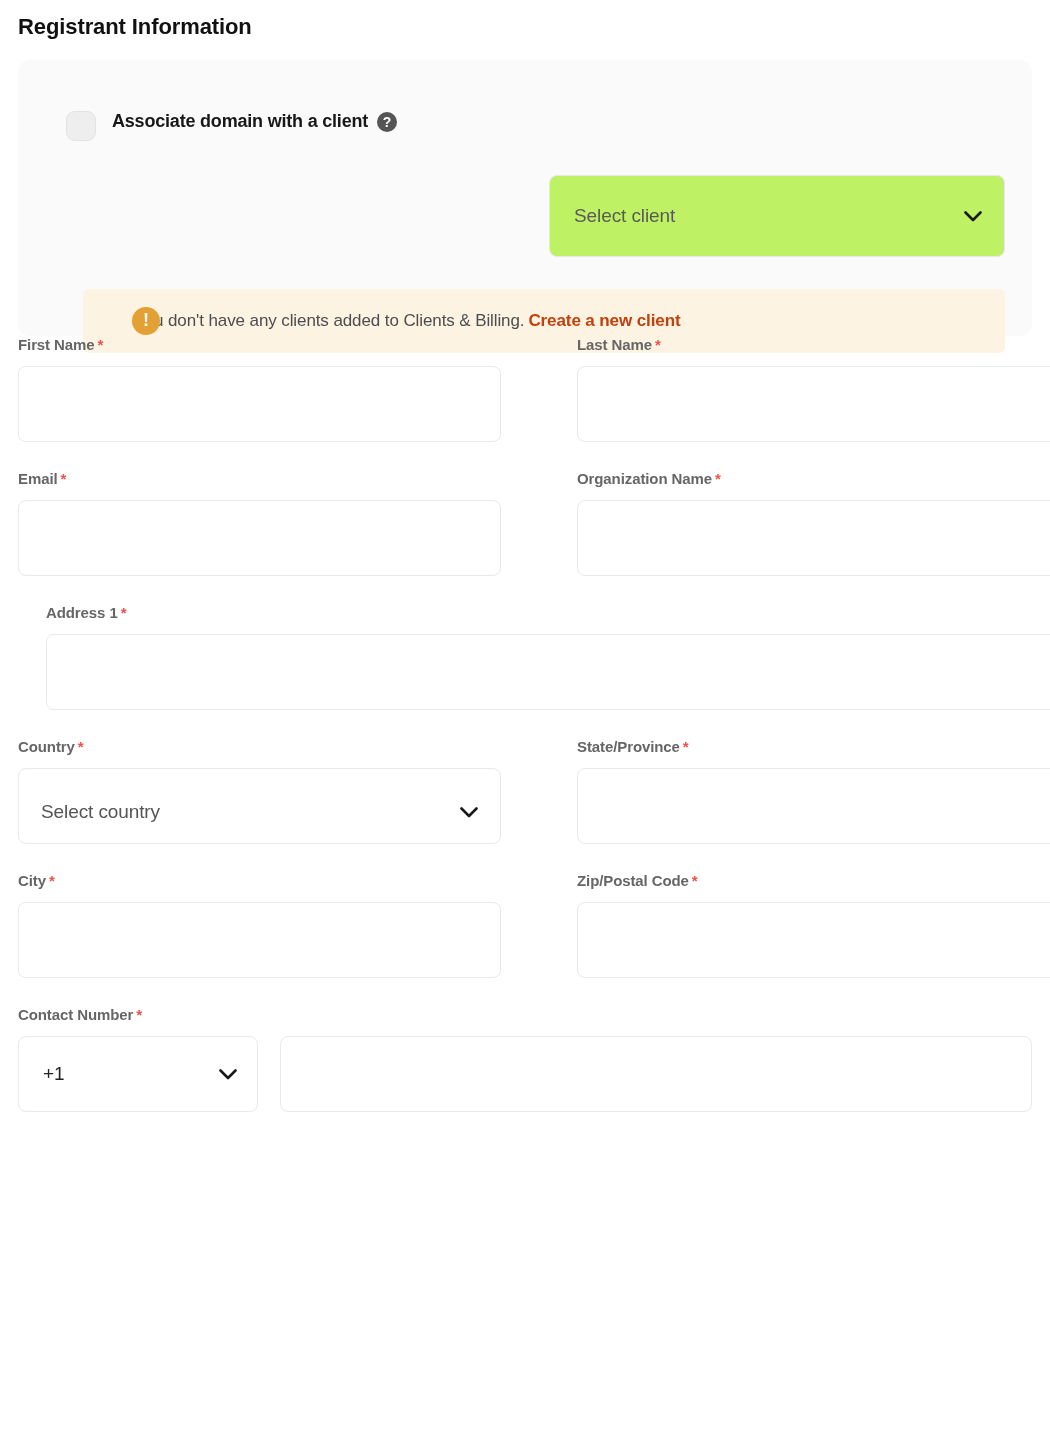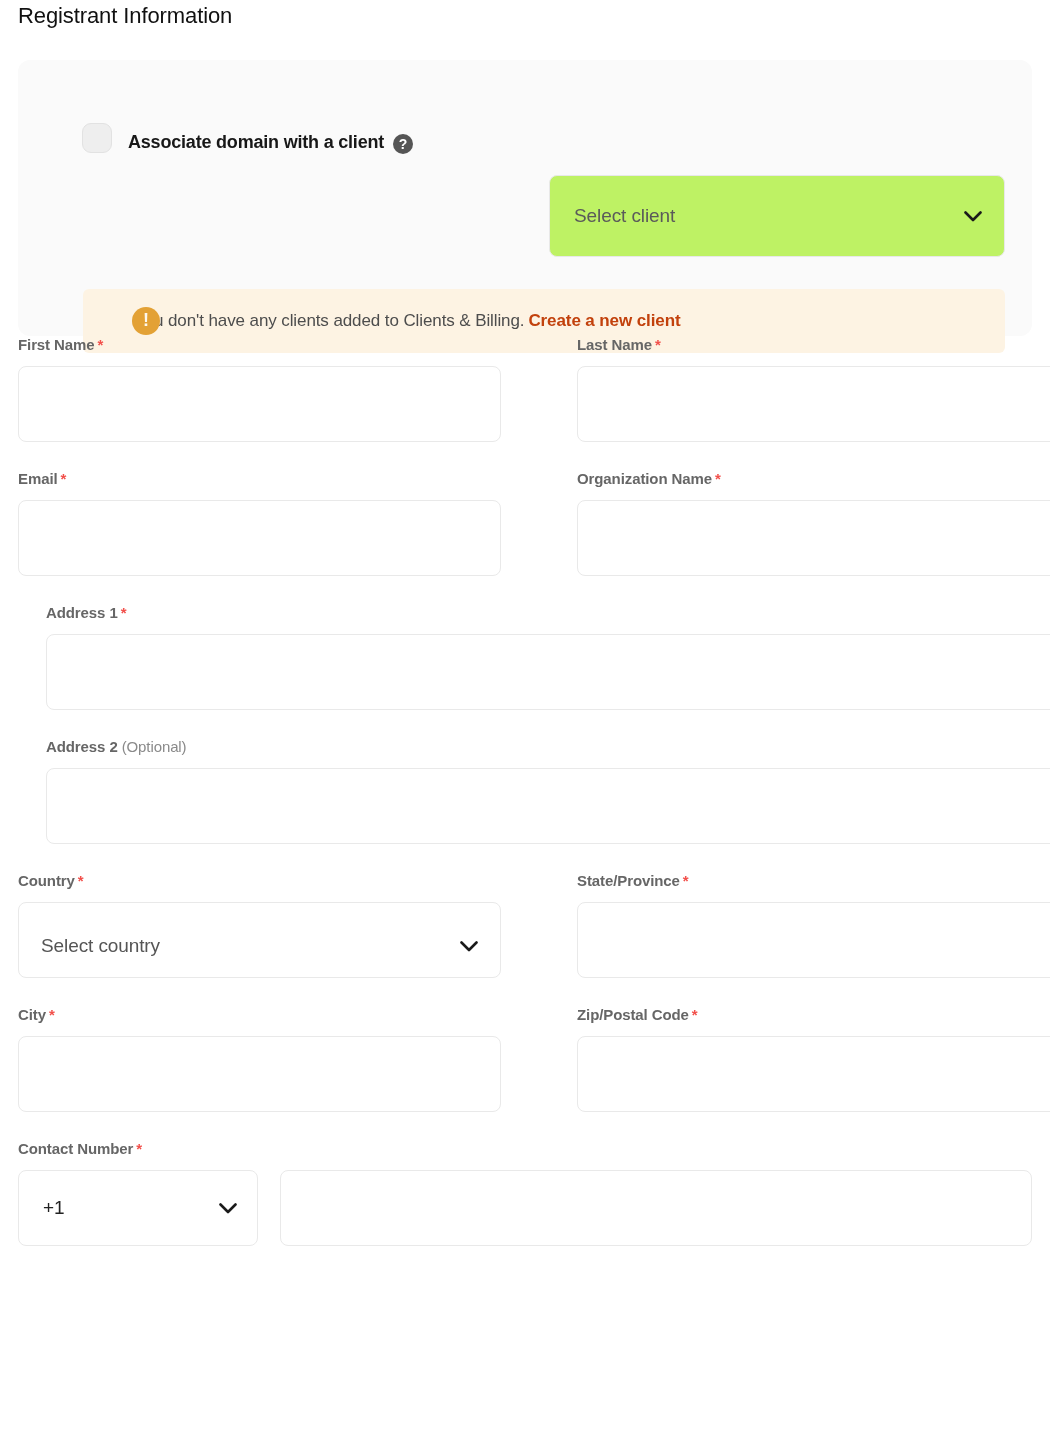--- a/index.html
+++ b/index.html
@@ -20,46 +20,46 @@
     width: 1050px;
     height: 1450px;
     position: relative;
     background: #ffffff;
   }
 
   
   .page-title {
     position: absolute;
     left: 18px;
-    top: 2px;
+    top: 13px;
     font-size: 22px;
-    font-weight: 400;
+    font-weight: 700;
     color: #111111;
     letter-spacing: -0.1px;
     line-height: 28px;
   }
 
   
   .client-panel {
     position: absolute;
     left: 18px;
     top: 60px;
     width: 1014px;
     height: 276px;
     background: #fafafa;
     border-radius: 12px;
     box-sizing: border-box;
   }
 
   .assoc-row {
     position: absolute;
-    left: 64px;
+    left: 48px;
     top: 51px;
     display: flex;
-    align-items: flex-end;
+    align-items: flex-start;
     height: 42px;
   }
 
   .assoc-checkbox {
     width: 30px;
     height: 30px;
     border-radius: 9px;
     background: #eeeeee;
     border: 1px solid #e2e2e2;
     box-sizing: border-box;
@@ -351,28 +351,20 @@
 
     <div class="form-row">
       <div class="field full">
         <div class="field-label">
           <span>Address 1</span><span class="req">*</span>
         </div>
         <input class="text-input" type="text" value="" style="">
       </div>
     </div>
 
-    <div class="form-row">
-      <div class="field full">
-        <div class="field-label">
-          <span>Address 2</span><span class="optional">(Optional)</span>
-        </div>
-        <input class="text-input" type="text" value="" style="">
-      </div>
-    </div>
 
     <div class="form-row">
       <div class="field half">
         <div class="field-label">
           <span>Country</span><span class="req">*</span>
         </div>
         <div class="select-box">
           <span class="sb-text">Select country</span>
           <span class="chev">
             <svg width="18" height="11" viewBox="0 0 18 11" fill="none" xmlns="http://www.w3.org/2000/svg">

